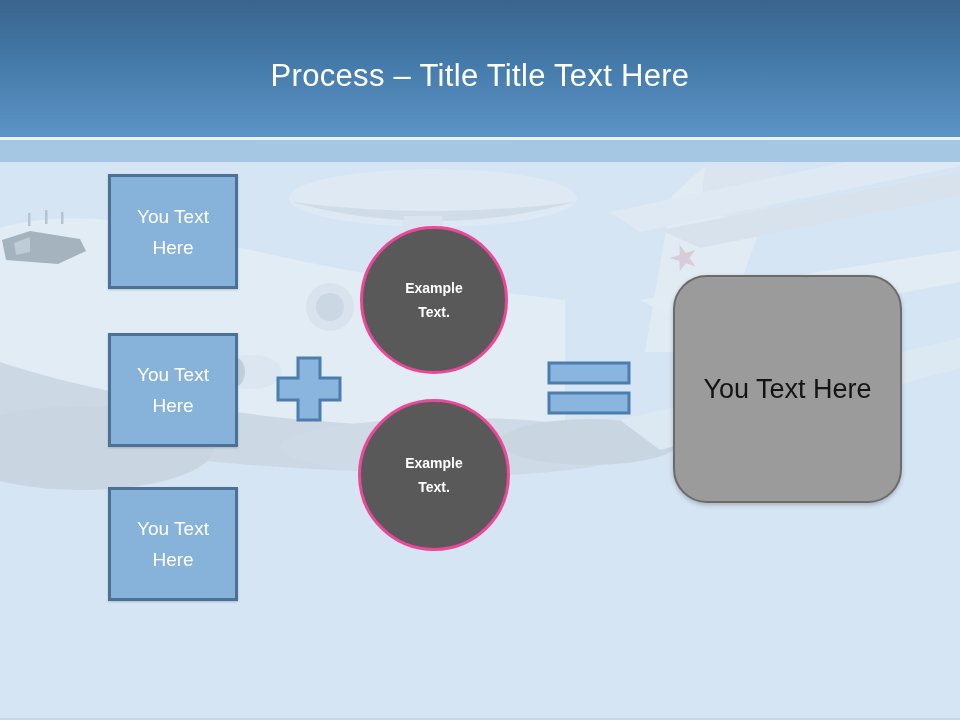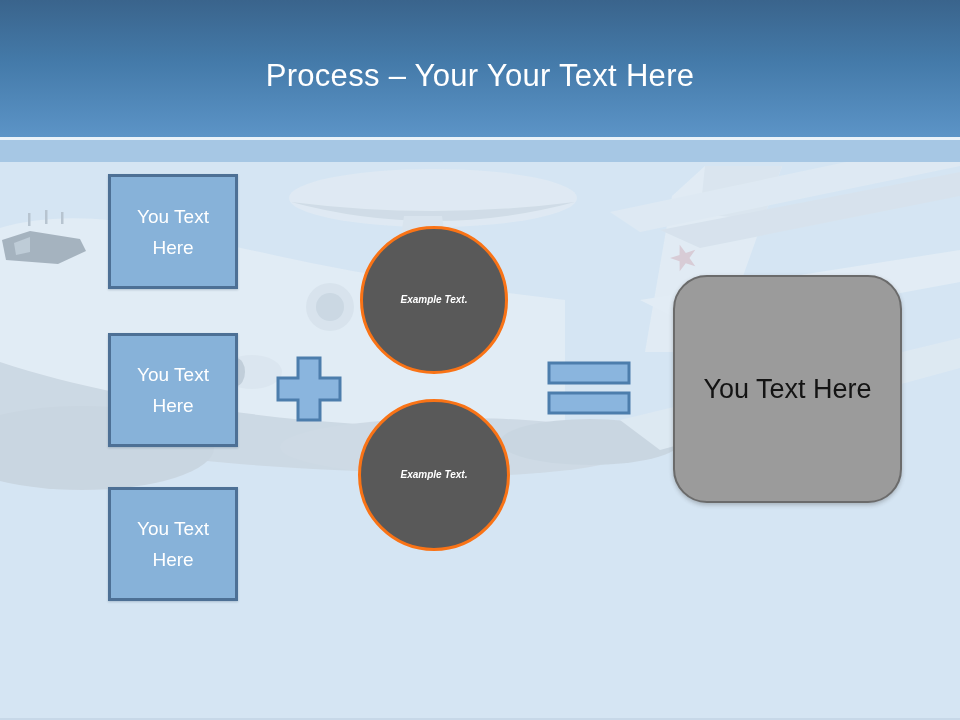--- a/index.html
+++ b/index.html
@@ -32,22 +32,22 @@
     box-shadow:0 1px 2px rgba(40,70,100,.25);
   }
   .tbox-1 { top:174px; height:115px; }
   .tbox-2 { top:333px; height:114px; }
   .tbox-3 { top:487px; height:114px; }
   .tbox span { display:block; width:110px; }
 
   
   .circle {
     position:absolute; border-radius:50%;
-    background:#595959; border:3px solid #f97316;
-    color:#ffffff; font-size:10px; font-weight:700; font-style:italic;
+    background:#595959; border:3px solid #ec4899;
+    color:#ffffff; font-size:14px; font-weight:700; 
     line-height:24px; text-align:center;
     display:flex; align-items:center; justify-content:center;
   }
   .circle-1 { left:360px; top:226px; width:148px; height:148px; }
   .circle-2 { left:358px; top:399px; width:152px; height:152px; }
   .circle span { display:block; width:86px; }
 
   
   .op-plus  { position:absolute; left:276px; top:356px; width:66px; height:66px; }
   .op-equals{ position:absolute; left:546px; top:360px; width:86px; height:56px; }
@@ -135,20 +135,20 @@
     <rect x="3" y="33" width="80" height="20" fill="#8ab5de" stroke="#4c7dac" stroke-width="3"></rect>
   </svg>
 
   <div class="result">
     <span>You Text Here</span>
   </div>
 
   <div class="header">
     <div class="title">
       <span class="em">Process</span>
-      <span>– Your Your Text Here</span>
+      <span>– Title Title Text Here</span>
     </div>
   </div>
   <div class="band-line"></div>
   <div class="band"></div>
   <div class="bottom-line"></div>
 
 </div>
 
 </body></html>

